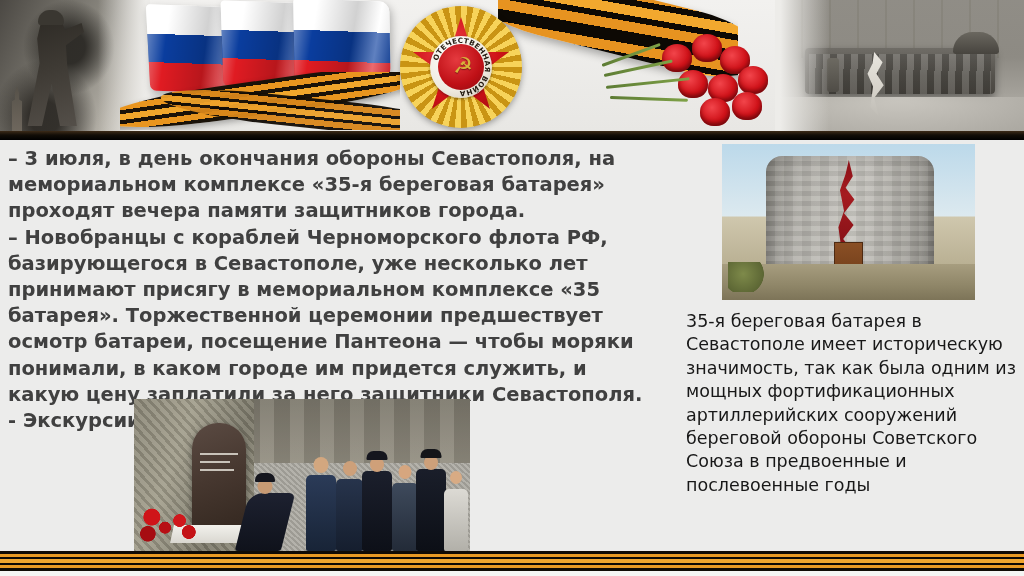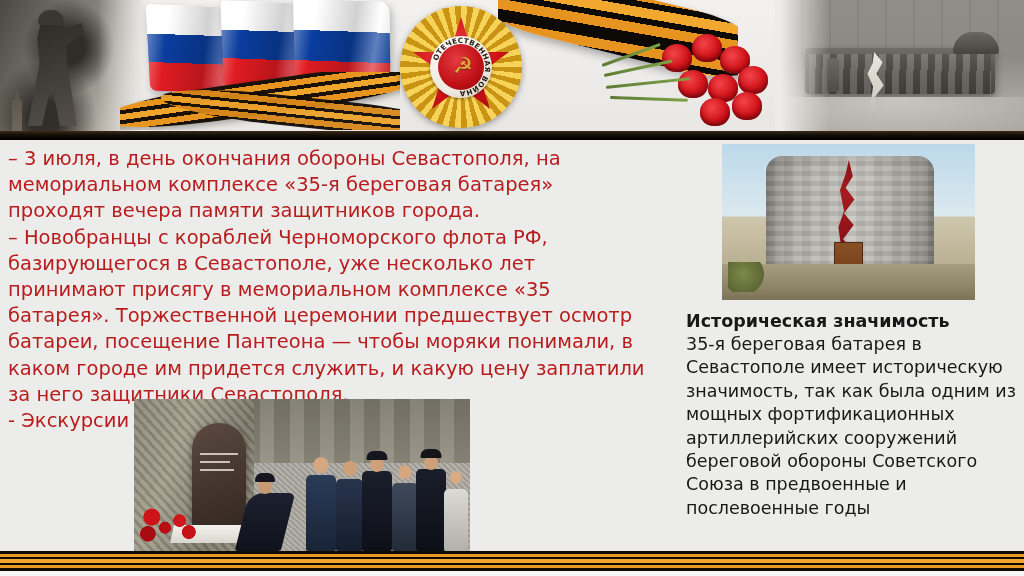--- a/index.html
+++ b/index.html
@@ -129,21 +129,21 @@
      background:linear-gradient(180deg,#6d6a62,#4f4c46);border-radius:3px;}
   .ban-tomb .ground{position:absolute;left:0;bottom:0;width:249px;height:34px;
      background:radial-gradient(ellipse at 50% 0%,#cfccc5 0%,#a8a59e 100%);
      opacity:.9;}
   .ban-tomb .fade-l{position:absolute;left:0;top:0;width:54px;height:131px;
      background:linear-gradient(270deg,rgba(236,235,233,0) 0%,#edece9 90%);}
 
   
   .left-col{position:absolute;left:8px;top:146px;width:640px;}
   .left-col .h{font-weight:bold;font-size:19.5px;color:#1d1d1b;line-height:26px;}
-  .left-col .p{font-size:19.5px;color:#b91c1c;line-height:26.2px;}
+  .left-col .p{font-size:19.5px;color:#404040;line-height:26.2px;font-weight:bold;}
 
   .right-col{position:absolute;left:686px;top:310px;width:332px;
      font-family:"DejaVu Sans",sans-serif;}
   .right-col .h{font-weight:bold;font-size:17.5px;color:#181818;line-height:23px;}
   .right-col .p{font-size:17.5px;color:#181818;line-height:23.4px;}
 
   
   .photo{position:absolute;overflow:hidden;background:#cfcfcf;}
 
   
@@ -283,21 +283,20 @@
   </div>
   <div class="banner-border"></div>
 
   <div class="left-col">
     <div class="p">– 3 июля, в день окончания обороны Севастополя, на мемориальном комплексе «35-я береговая батарея» проходят вечера памяти защитников города.</div>
     <div class="p">– Новобранцы с кораблей Черноморского флота РФ, базирующегося в Севастополе, уже несколько лет принимают присягу в мемориальном комплексе «35 батарея». Торжественной церемонии предшествует осмотр батареи, посещение Пантеона — чтобы моряки понимали, в каком городе им придется служить, и какую цену заплатили за него защитники Севастополя.</div>
     <div class="p">- Экскурсии</div>
   </div>
 
   <div class="right-col">
-    <div class="h">Историческая значимость</div>
     <div class="p">35-я береговая батарея в Севастополе имеет историческую значимость, так как была одним из мощных фортификационных артиллерийских сооружений береговой обороны Советского Союза в предвоенные и послевоенные годы</div>
   </div>
 
   <div class="photo ph-pantheon">
     <div class="bld"></div>
     <div class="flame"></div>
     <div class="door"></div>
     <div class="steps"></div>
     <div class="grnd"></div>
     <div class="bush"></div>

